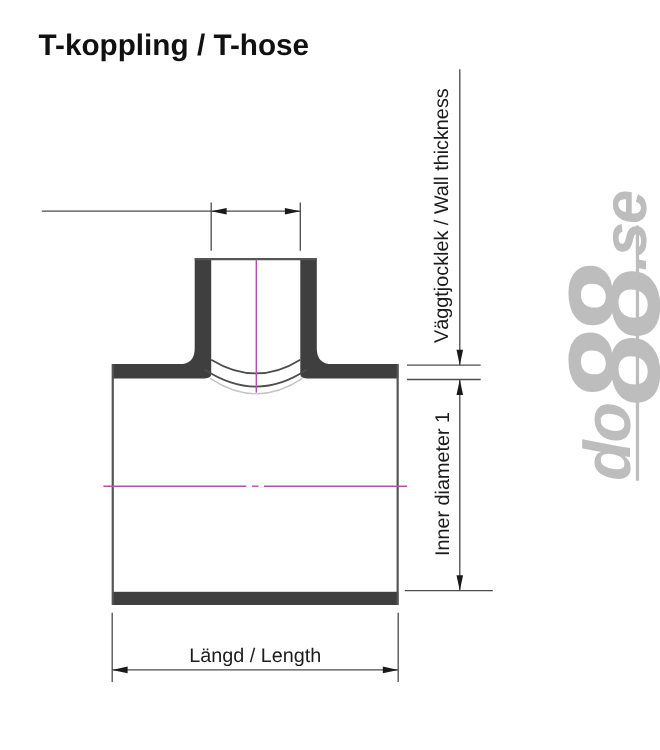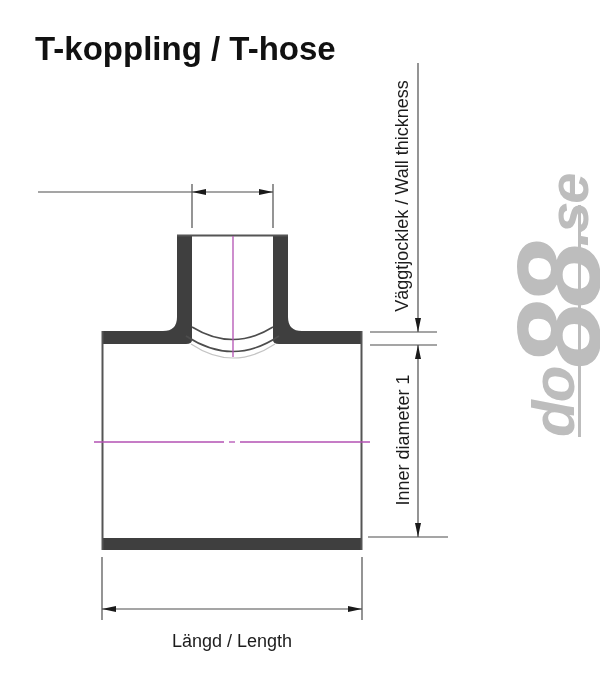--- a/index.html
+++ b/index.html
@@ -8,38 +8,38 @@
     width: 600px;
     height: 682px;
     background: #ffffff;
     font-family: "Liberation Sans", sans-serif;
     overflow: hidden;
   }
   #page-title {
     position: absolute;
     left: 35px;
     top: 8px;
-    font-size: 33px;
+    font-size: 27px;
     font-weight: bold;
     color: #111111;
     letter-spacing: 0px;
     white-space: nowrap;
   }
   .drawing-svg { position: absolute; left: 0; top: 0; }
   .dim-label {
     position: absolute;
     font-size: 18px;
     color: #1c1c1c;
     white-space: nowrap;
   }
   .dim-label.rotated {
     transform: translate(-50%, -50%) rotate(-90deg);
   }
   #label-id2 { left: 42px; top: 169px; }
-  #label-length { left: 232px; top: 586px; transform: translateX(-50%); margin-top: 45px; }
+  #label-length { left: 232px; top: 586px; transform: translateX(-50%); }
   #label-wall { left: 402px; top: 196px; }
   #label-id1 { left: 403px; top: 440px; }
   #watermark {
     position: absolute;
     left: 553px;
     top: 272px;
     width: 330px;
     height: 96px;
     transform: translate(-50%, -50%) rotate(-90deg);
     color: #bdbdbd;

